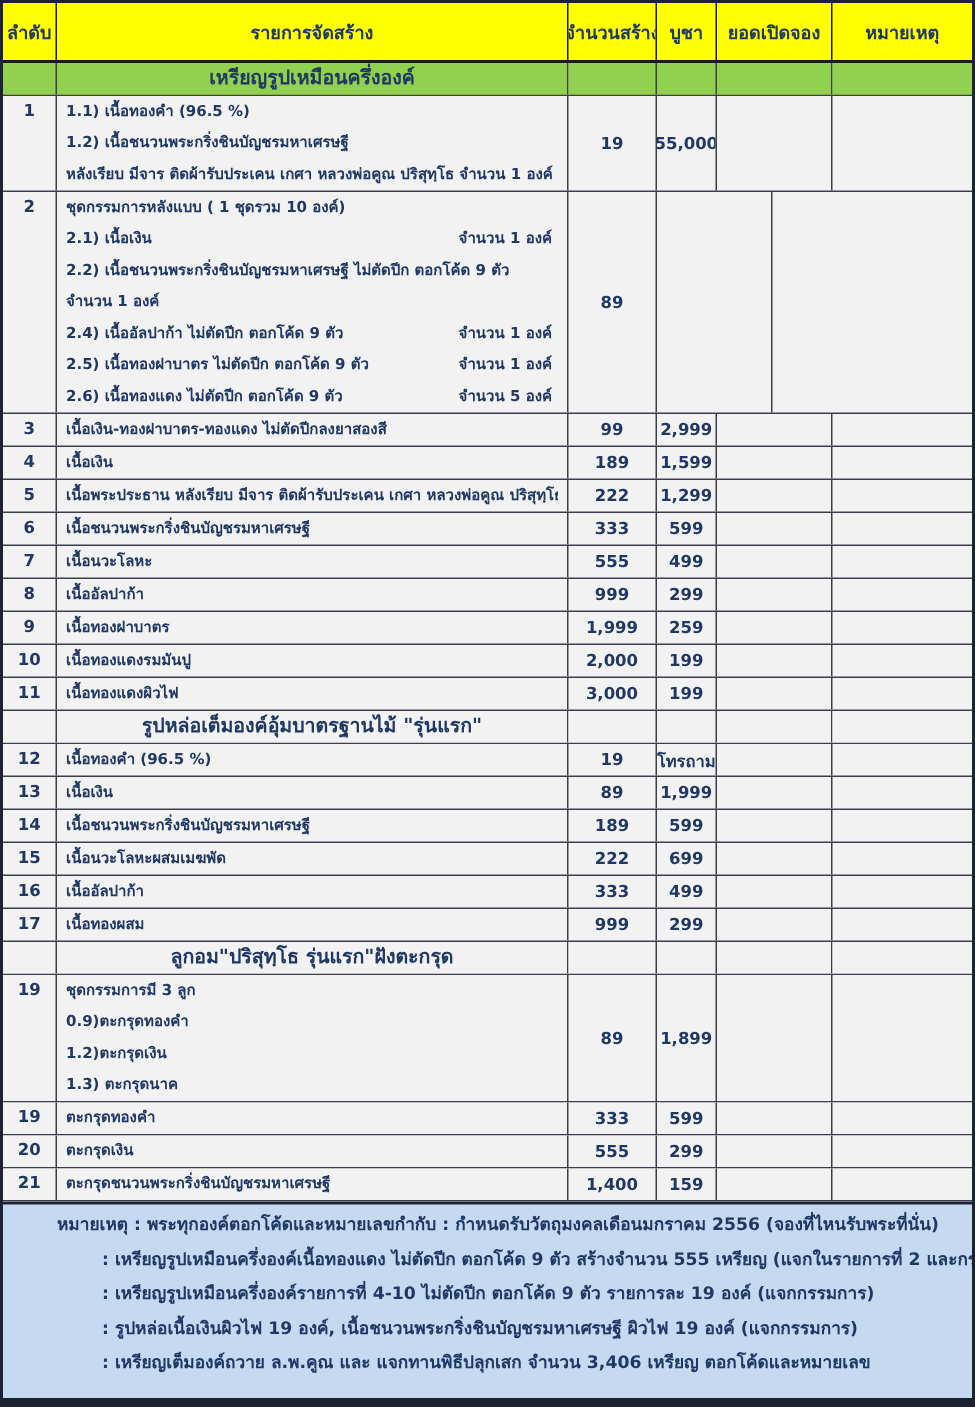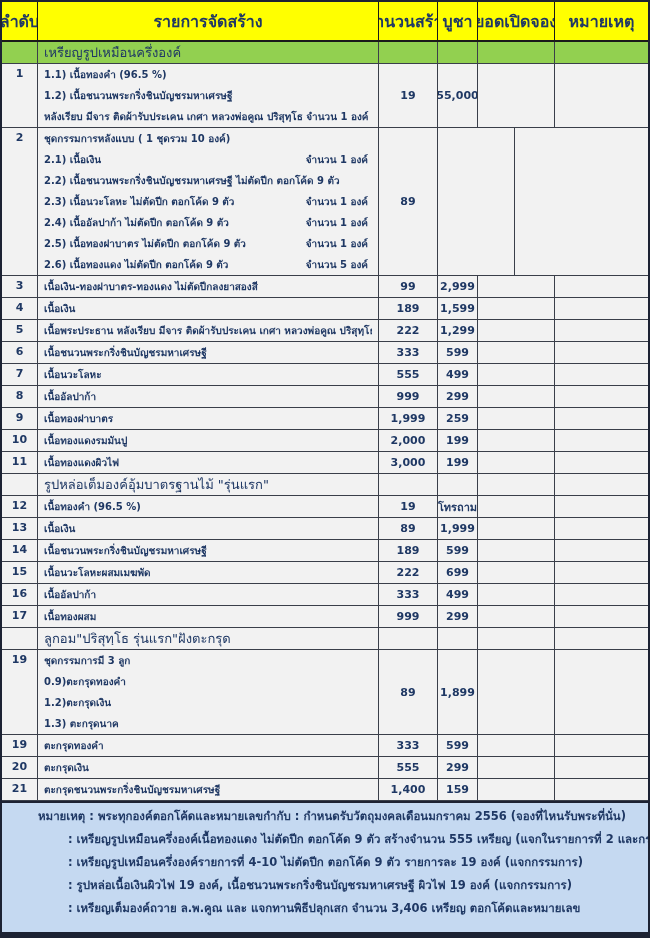--- a/index.html
+++ b/index.html
@@ -14,21 +14,21 @@
     border-bottom-width: 6px;
     background: #c5d9f1;
     color: #1f3864;
     overflow: hidden;
   }
   
   .tbl { background: #f2f2f2; border-bottom: 2px solid #1c2233; }
   .thr { display: flex; height: 40px; background: #ffff00; border-bottom: 2px solid #1a1a1a; }
   .th {
     display: flex; align-items: center; justify-content: center;
-    font-weight: bold; font-size: 16px; border-right: 1px solid #1a1a1a;
+    font-weight: bold; font-size: 12px; border-right: 1px solid #1a1a1a;
     overflow: hidden; white-space: nowrap; text-align: center;
   }
   .c0 { width: 36px; }
   .c1 { width: 341px; }
   .c2 { width: 59px; text-align: center; }
   .c3 { width: 40px; }
   .c4 { width: 77px; }
   .c5 { width: 97px; flex: 1; border-right: none !important; }
   .row { display: flex; border-bottom: 1px solid #3a3f4a; background: #f2f2f2; min-height: 22px; }
   .cell { border-right: 1px solid #3a3f4a; overflow: hidden; }
@@ -41,21 +41,21 @@
     padding: 0 6px; font-size: 10px; font-weight: 600;
   }
   .line { height: 21px; line-height: 21px; display: flex; justify-content: space-between; white-space: nowrap; overflow: hidden; }
   .line .qty { padding-right: 4px; }
   .cell-num {
     display: flex; align-items: center; justify-content: center;
     font-size: 11px; font-weight: bold; text-align: center; white-space: nowrap;
   }
   .section-row { height: 21px; }
   .section-row .cell { background: inherit; }
-  .section-row .cell-desc { justify-content: center; font-weight: normal; font-size: 13px; white-space: nowrap; }
+  .section-row .cell-desc { align-items: center; justify-content: center; font-weight: bold; font-size: 13px; white-space: nowrap; }
   .sec-green { background: #92d050; }
   .sec-plain { background: #f2f2f2; }
   
   .footer { padding-top: 2px; }
   .note {
     height: 23px; line-height: 23px; font-size: 11.5px; font-weight: bold;
     color: #1f3864; padding-left: 66px; white-space: nowrap; overflow: hidden;
   }
   .note.lead { padding-left: 36px; }
 </style>
@@ -109,21 +109,20 @@
               <div class="txt">ชุดกรรมการหลังแบบ ( 1 ชุดรวม 10 องค์)</div>
             </div>
             <div class="line">
               <div class="txt">2.1) เนื้อเงิน</div>
               <div class="qty">จำนวน 1 องค์</div>
             </div>
             <div class="line">
               <div class="txt">2.2) เนื้อชนวนพระกริ่งชินบัญชรมหาเศรษฐี ไม่ตัดปีก ตอกโค้ด 9 ตัว</div>
             </div>
             <div class="line">
-              <div class="txt">2.3) เนื้อนวะโลหะ ไม่ตัดปีก ตอกโค้ด 9 ตัว</div>
               <div class="qty">จำนวน 1 องค์</div>
             </div>
             <div class="line">
               <div class="txt">2.4) เนื้ออัลปาก้า ไม่ตัดปีก ตอกโค้ด 9 ตัว</div>
               <div class="qty">จำนวน 1 องค์</div>
             </div>
             <div class="line">
               <div class="txt">2.5) เนื้อทองฝาบาตร ไม่ตัดปีก ตอกโค้ด 9 ตัว</div>
               <div class="qty">จำนวน 1 องค์</div>
             </div>

